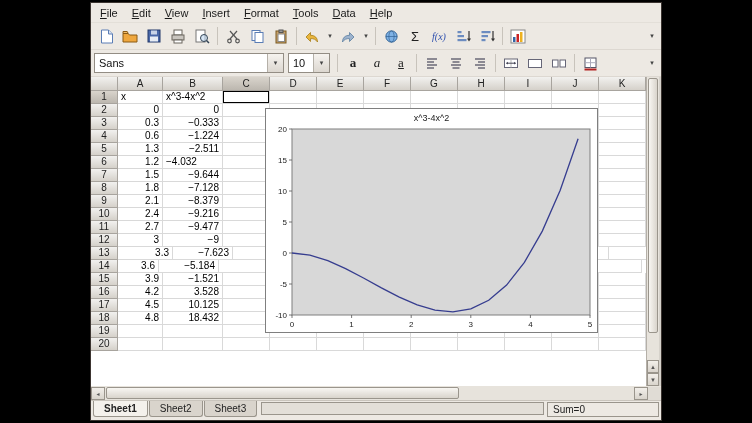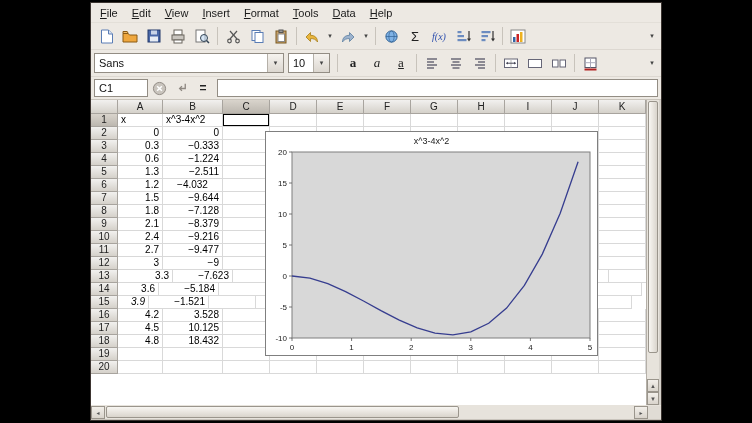--- a/index.html
+++ b/index.html
@@ -294,36 +294,20 @@
         <rect x="2" y="2" width="11" height="9.5" fill="#fff" stroke="#556"></rect>
         <line x1="7.5" y1="2" x2="7.5" y2="11.5" stroke="#aab"></line>
         <line x1="2" y1="6.7" x2="13" y2="6.7" stroke="#aab"></line>
         <line x1="1.5" y1="13.5" x2="13.5" y2="13.5" stroke="#b22222" stroke-width="2"></line>
       </svg>
     </span>
     <span class="spacer"></span>
     <span class="tb-n">▾</span>
   </div>
 
-  <div class="fbar">
-    <span class="namebox">C1</span>
-    <span class="fbtn">
-      <svg width="15" height="15" viewBox="0 0 16 16">
-        <circle cx="8" cy="8" r="6.5" fill="#c9c4bd" stroke="#8e8881"></circle>
-        <path d="M5.5 5.5 l5 5 M10.5 5.5 l-5 5" stroke="#fff" stroke-width="1.6"></path>
-      </svg>
-    </span>
-    <span class="fbtn">
-      <svg width="15" height="15" viewBox="0 0 16 16">
-        <path d="M12 3 v5 H6 M8.5 5.5 L6 8 l2.5 2.5" stroke="#8e8881" fill="none" stroke-width="1.4"></path>
-      </svg>
-    </span>
-    <span class="fbtn eq">=</span>
-    <span class="entry"></span>
-  </div>
 
   <div class="sheet-wrap">
     <div class="sheet">
       <div class="grid-header">
           <div class="corner" style="width: 27px;"></div>
           <div class="col-h" style="width: 45px;">A</div>
           <div class="col-h" style="width: 60px;">B</div>
           <div class="col-h selh" style="width: 47px;">C</div>
           <div class="col-h" style="width: 47px;">D</div>
           <div class="col-h" style="width: 47px;">E</div>
@@ -401,21 +385,21 @@
             <div class="cell" style="width: 47px;"></div>
             <div class="cell" style="width: 47px;"></div>
             <div class="cell" style="width: 47px;"></div>
             <div class="cell" style="width: 47px;"></div>
             <div class="cell" style="width: 47px;"></div>
             <div class="cell" style="width: 47px;"></div>
           </div>
           <div class="grid-row">
             <div class="row-h">6</div>
             <div class="cell" style="width: 45px; text-align: right;">1.2</div>
-            <div class="cell" style="width: 60px; text-align: center;">−4.032</div>
+            <div class="cell" style="width: 60px; text-align: left;">−4.032</div>
             <div class="cell" style="width: 47px;"></div>
             <div class="cell" style="width: 47px;"></div>
             <div class="cell" style="width: 47px;"></div>
             <div class="cell" style="width: 47px;"></div>
             <div class="cell" style="width: 47px;"></div>
             <div class="cell" style="width: 47px;"></div>
             <div class="cell" style="width: 47px;"></div>
             <div class="cell" style="width: 47px;"></div>
             <div class="cell" style="width: 47px;"></div>
           </div>
@@ -526,21 +510,21 @@
             <div class="cell" style="width: 47px;"></div>
             <div class="cell" style="width: 47px;"></div>
             <div class="cell" style="width: 47px;"></div>
             <div class="cell" style="width: 47px;"></div>
             <div class="cell" style="width: 47px;"></div>
             <div class="cell" style="width: 47px;"></div>
             <div class="cell" style="width: 47px;"></div>
           </div>
           <div class="grid-row">
             <div class="row-h">15</div>
-            <div class="cell" style="width: 31px; text-align: right; font-style: italic;">3.9</div>
+            <div class="cell" style="width: 45px; text-align: right;">3.9</div>
             <div class="cell" style="width: 60px; text-align: right;">−1.521</div>
             <div class="cell" style="width: 47px;"></div>
             <div class="cell" style="width: 47px;"></div>
             <div class="cell" style="width: 47px;"></div>
             <div class="cell" style="width: 47px;"></div>
             <div class="cell" style="width: 47px;"></div>
             <div class="cell" style="width: 47px;"></div>
             <div class="cell" style="width: 47px;"></div>
             <div class="cell" style="width: 47px;"></div>
             <div class="cell" style="width: 47px;"></div>
@@ -660,14 +644,23 @@
   </div>
 
   <div class="hscroll">
     <div class="sb-btn-h">◂</div>
     <div class="hthumb"></div>
     <div style="flex:1;"></div>
     <div class="sb-btn-h">▸</div>
     <div class="sb-corner"></div>
   </div>
 
+  <div class="bottombar">
+    <span style="display:flex;">
+        <span class="tab active">Sheet1</span>
+        <span class="tab">Sheet2</span>
+        <span class="tab">Sheet3</span>
+      </span>
+    <span class="bfiller"></span>
+    <span class="statusbox">Sum=0</span>
+  </div>
 
 </div>
 
 </body></html>

